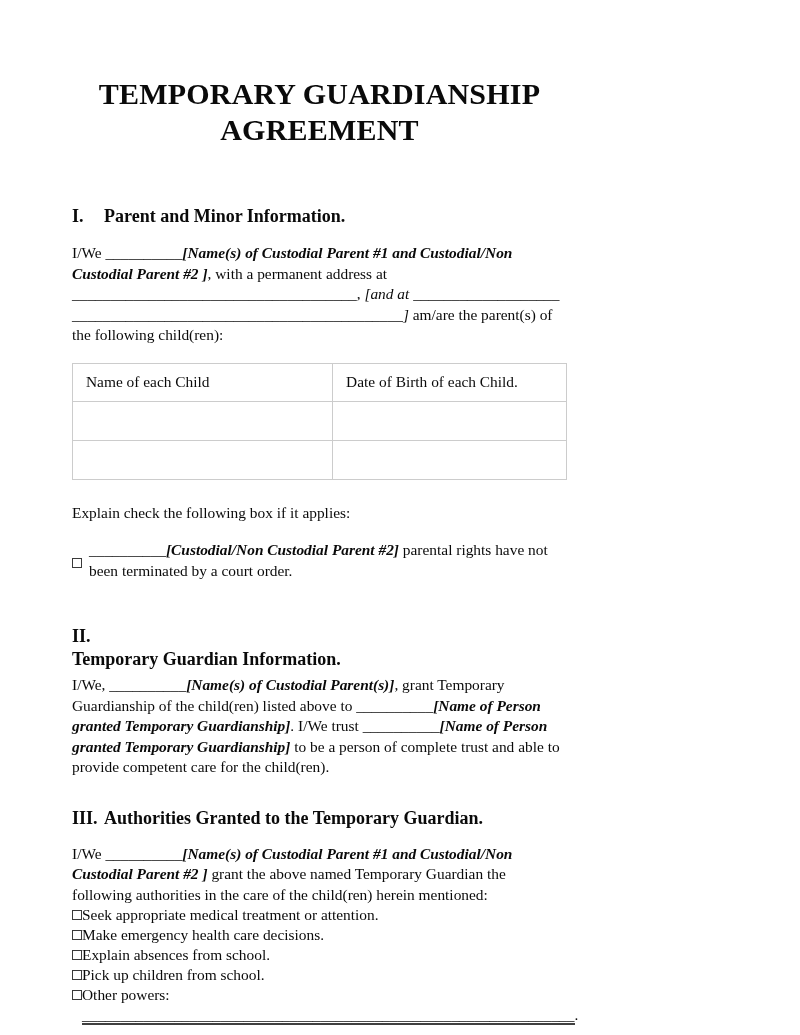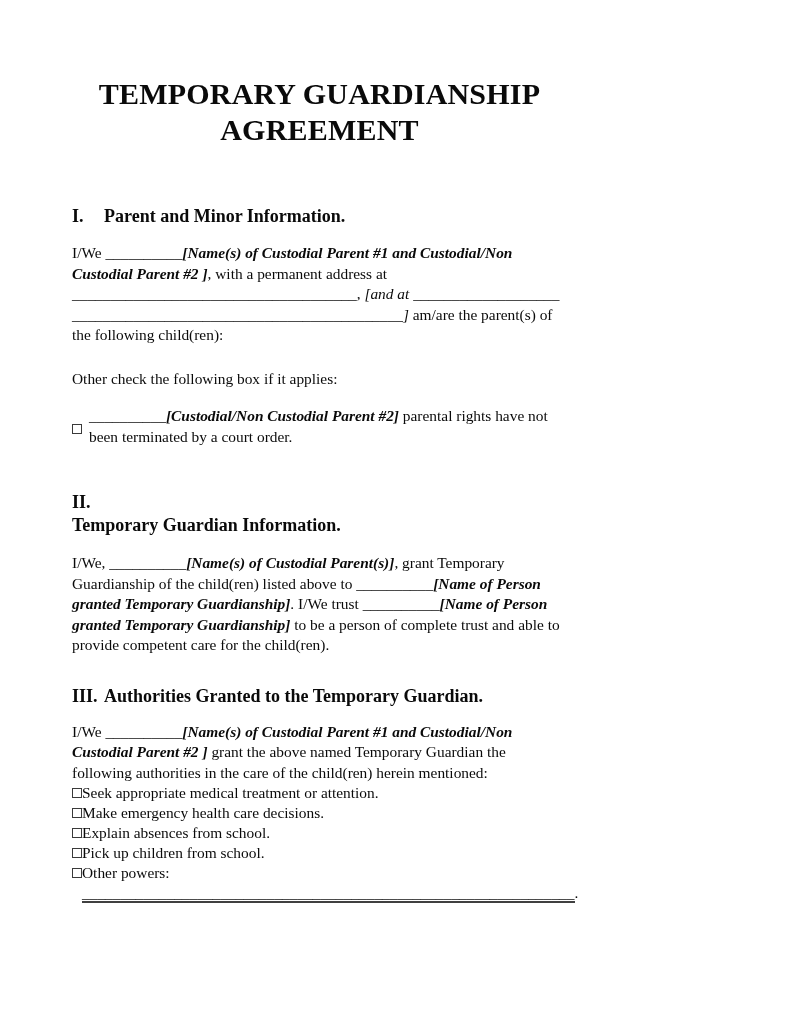--- a/index.html
+++ b/index.html
@@ -17,21 +17,21 @@
   .seg-i{font-style:italic;}
   .seg-u{}
   .seg-uw{word-break:break-all;}
   .seg-ug{border-bottom:2px solid #404040;}
   .mt-sec1{margin-top:57px;}
   .mt-para1{margin-top:15px;}
   .mt-table{margin-top:17px;}
   .mt-prompt{margin-top:23px;}
   .mt-checkitem{margin-top:17px;}
   .mt-sec2{margin-top:44px;flex-direction:column;}
-  .mt-para2{margin-top:16px;}
+  .mt-para2{margin-top:4px;}
   .mt-sec3{margin-top:29px;}
   .mt-para3{margin-top:14px;}
   .mt-list{margin-top:21px;}
   .child-table{border-collapse:collapse;width:100%;table-layout:fixed;}
   .child-table th,.child-table td{border:1px solid #cccccc;}
   .child-table th{font-weight:normal;text-align:left;padding:0 6px 0 13px;height:37px;font-size:15.4px;}
   .child-table td{height:36px;}
   .col-name{width:48.6%;}
   .check-item{display:flex;gap:7px;line-height:20.5px;align-items:center;}
   .checkbox{width:8px;height:8px;border:1px solid #3a3a3a;background:#fff;flex-shrink:0;margin-top:5px;}
@@ -55,22 +55,40 @@
   </h1>
 
   <section>
     <div class="sec-heading mt-sec1">
       <span class="sec-num">I.</span>
       <span>Parent and Minor Information.</span>
     </div>
 
     <p class="para mt-para1"><span class="seg-n">I/We </span><span class="seg-u">__________</span><span class="seg-b">[Name(s) of Custodial Parent #1 and Custodial/Non Custodial Parent #2 ]</span><span class="seg-n">, with a permanent address at </span><span class="seg-u">_____________________________________</span><span class="seg-n">, </span><span class="seg-i">[and at</span><span class="seg-n"> </span><span class="seg-uw">______________________________________________________________</span><span class="seg-i">]</span><span class="seg-n"> am/are the parent(s) of the following child(ren):</span></p>
 
+    <table class="child-table mt-table">
+      <thead>
+        <tr>
+          <th class="col-name">Name of each Child</th>
+          <th>Date of Birth of each Child.</th>
+        </tr>
+      </thead>
+      <tbody>
+        <tr>
+          <td></td>
+          <td></td>
+        </tr>
+        <tr>
+          <td></td>
+          <td></td>
+        </tr>
+      </tbody>
+    </table>
 
-    <p class="para mt-prompt">Other check the following box if it applies:</p>
+    <p class="para mt-prompt">Explain check the following box if it applies:</p>
 
     <div class="check-item mt-checkitem">
       <span class="checkbox"></span>
       <span class="para"><span class="seg-u">__________</span><span class="seg-b">[Custodial/Non Custodial Parent #2]</span><span class="seg-n"> parental rights have not been terminated by a court order.</span></span>
     </div>
   </section>
 
   <section>
     <div class="sec-heading mt-sec2">
       <span class="sec-num">II.</span>

